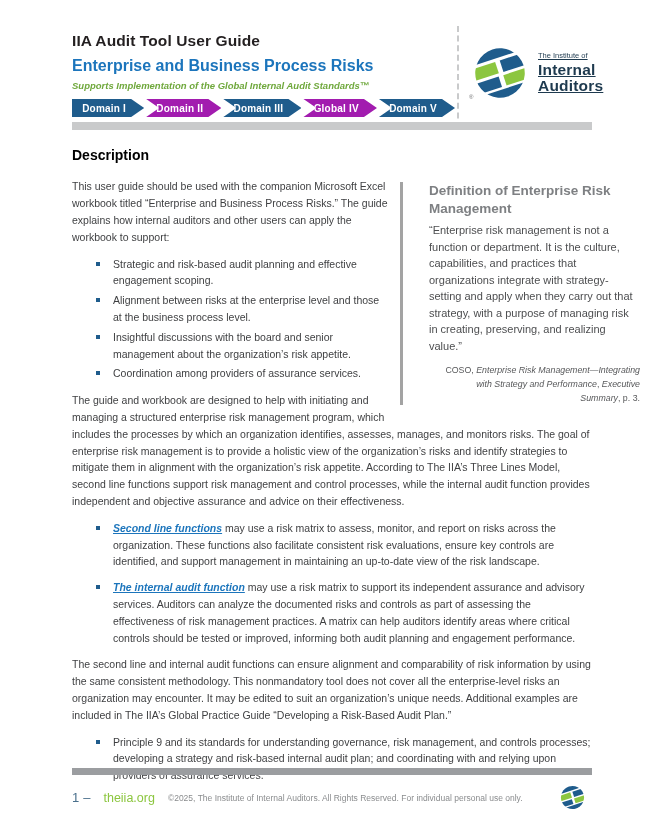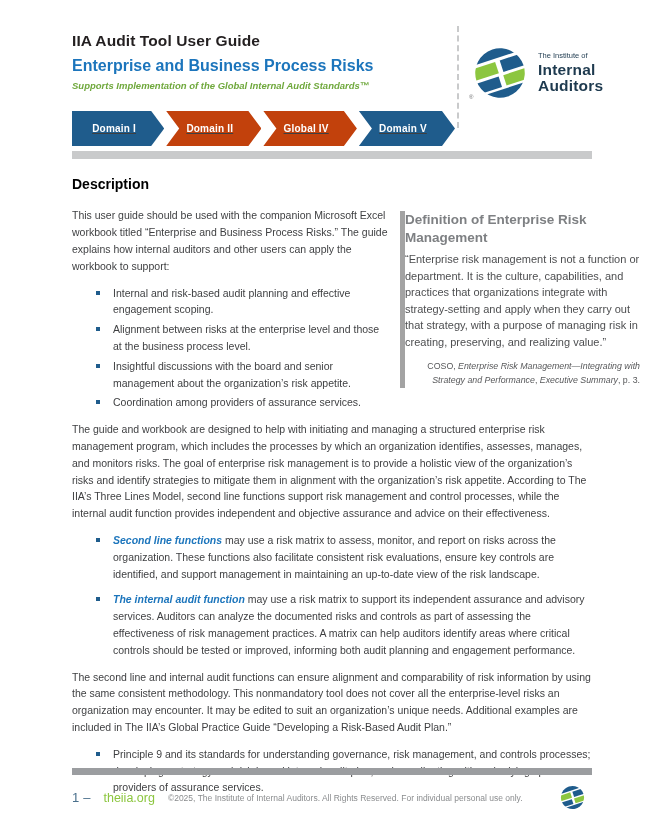--- a/index.html
+++ b/index.html
@@ -7,62 +7,62 @@
   .page {
     position:relative; width:663px; height:822px; margin:0 auto;
     background:#ffffff; overflow:hidden;
     font-family:"Liberation Sans", sans-serif; color:#3e3f41;
   }
   
   .header { padding:32px 12px 0 72px; }
   .doc-title { font-size:15.5px; font-weight:bold; color:#231f20; letter-spacing:.1px; }
   .doc-subtitle { font-size:16px; font-weight:bold; color:#1c75bc; margin-top:7px; }
   .doc-tagline { font-size:9.5px; font-weight:bold; font-style:italic; color:#6fa83c; margin-top:5px; }
-  .chevron-row { display:flex; margin-top:20px; height:35px; width:385px;text-decoration:underline; }
+  .chevron-row { display:flex; margin-top:8px; height:18px; width:385px; }
   .chevron {
     flex:1 1 auto; display:flex; align-items:center; justify-content:center;
     color:#ffffff; font-size:10px; font-weight:bold; letter-spacing:.2px;
     margin-right:2px; padding-right:8px;
     clip-path:polygon(0 0, calc(100% - 13px) 0, 100% 50%, calc(100% - 13px) 100%, 0 100%, 13px 50%);
   }
   .chevron:first-child { clip-path:polygon(0 0, calc(100% - 13px) 0, 100% 50%, calc(100% - 13px) 100%, 0 100%); }
   .chevron.c-blue { background:#1f5c8c; }
-  .chevron.c-green { background:#c2410c; }
+  .chevron.c-green { background:#a21caf; }
   .header-bar { width:520px; height:8px; background:#c9cacb; margin-top:5px; }
   .header-divider {
     position:absolute; left:457px; top:26px; height:102px; width:0;
     border-left:2px dashed #c9cacb;
   }
   .logo-block { position:absolute; left:471px; top:44px; display:flex; align-items:center; gap:9px; }
   .logo-globe { position:relative; width:58px; height:58px; }
   .logo-reg { position:absolute; left:-2px; bottom:2px; font-size:6px; color:#6d6e70; }
-  .logo-text { line-height:1.05; color:#1e3a4f; }
+  .logo-text { line-height:1.05; color:#1e3a4f;text-decoration:underline; }
   .logo-text .l1 { font-size:7.5px; margin-bottom:2px; }
   .logo-text .l2, .logo-text .l3 { font-size:15.5px; font-weight:bold; letter-spacing:.2px; }
   
   .content { margin:14px 71px 0 72px; width:520px; font-size:10.5px; line-height:1.6; }
   .section-heading { font-size:14px; font-weight:bold; color:#000000; margin-bottom:12px; }
   .content p { margin-bottom:10px; }
   
   .sidebar {
     float:right; width:240px; margin:4px -48px 8px 12px;
-    border-left:5px solid #a3a3a3; padding-left:0;
+    border-left:3px solid #a3a3a3; padding-left:26px;
   }
   .sidebar-heading { font-size:13.5px; font-weight:bold; color:#7e8083; line-height:1.3; margin-bottom:5px; }
   .sidebar-quote { font-size:11px; line-height:1.5; color:#4d4e50; }
   .sidebar-citation { font-size:8.8px; line-height:1.55; color:#57585a; text-align:right; margin-top:10px; padding-left:14px; }
   .sidebar-citation i { font-style:italic; }
   ul.sq-list { list-style:none; margin:4px 0 10px 0; padding-left:41px; }
   ul.sq-list li { position:relative; margin-bottom:3px; }
   ul.sq-list li::before {
     content:""; position:absolute; left:-17px; top:6px;
     width:4px; height:4px; background:#1f5c8c;
   }
   ul.role-list li { margin-bottom:9px; }
-  .lead-in { color:#1c75bc; font-weight:bold; font-style:italic; }
+  .lead-in { color:#1c75bc; font-weight:bold; font-style:italic;text-decoration:underline; }
   
   .footer { position:absolute; left:72px; top:768px; width:520px; }
   .footer-bar { height:7px; background:#9b9da0; }
   .footer-row { display:flex; align-items:center; margin-top:9px; }
   .footer-page { font-size:13px; color:#4a708c; }
   .footer-site { font-size:12.5px; color:#8cc63f; margin-left:13px; }
   .footer-copy { font-size:8.5px; color:#8a8c8e; margin-left:13px; flex:1 1 auto; }
   .footer-globe { width:27px; height:27px; margin-right:6px; }
 </style>
 </head>
@@ -71,20 +71,21 @@
 <div class="page">
 
   <div class="header">
     <div class="doc-title">IIA Audit Tool User Guide</div>
     <div class="doc-subtitle">Enterprise and Business Process Risks</div>
     <div class="doc-tagline">Supports Implementation of the Global Internal Audit Standards™</div>
 
     <div class="chevron-row">
       <div class="chevron c-blue">Domain I</div>
       <div class="chevron c-green">Domain II</div>
+      <div class="chevron c-blue">Domain III</div>
       <div class="chevron c-green">Global IV</div>
       <div class="chevron c-blue">Domain V</div>
     </div>
 
     <div class="header-bar"></div>
   </div>
 
   <div class="header-divider"></div>
 
   <div class="logo-block">
@@ -120,21 +121,21 @@
       <div class="sidebar-heading">Definition of Enterprise Risk Management</div>
       <div class="sidebar-quote">“Enterprise risk management is not a function or department. It is the culture, capabilities, and practices that organizations integrate with strategy-setting and apply when they carry out that strategy, with a purpose of managing risk in creating, preserving, and realizing value.”</div>
       <div class="sidebar-citation">
         <span>COSO, </span><i>Enterprise Risk Management—Integrating with Strategy and Performance</i><span>, </span><i>Executive Summary</i><span>, p. 3.</span>
       </div>
     </div>
 
     <p>This user guide should be used with the companion Microsoft Excel workbook titled “Enterprise and Business Process Risks.” The guide explains how internal auditors and other users can apply the workbook to support:</p>
 
     <ul class="sq-list">
-      <li>Internal and risk-based audit planning and effective engagement scoping.</li>
+      <li>Strategic and risk-based audit planning and effective engagement scoping.</li>
       <li>Alignment between risks at the enterprise level and those at the business process level.</li>
       <li>Insightful discussions with the board and senior management about the organization’s risk appetite.</li>
       <li>Coordination among providers of assurance services.</li>
     </ul>
 
     <p>The guide and workbook are designed to help with initiating and managing a structured enterprise risk management program, which includes the processes by which an organization identifies, assesses, manages, and monitors risks. The goal of enterprise risk management is to provide a holistic view of the organization’s risks and identify strategies to mitigate them in alignment with the organization’s risk appetite. According to The IIA’s Three Lines Model, second line functions support risk management and control processes, while the internal audit function provides independent and objective assurance and advice on their effectiveness.</p>
 
     <ul class="sq-list role-list">
       <li><span class="lead-in">Second line functions</span><span> may use a risk matrix to assess, monitor, and report on risks across the organization. These functions also facilitate consistent risk evaluations, ensure key controls are identified, and support management in maintaining an up-to-date view of the risk landscape.</span></li>
       <li><span class="lead-in">The internal audit function</span><span> may use a risk matrix to support its independent assurance and advisory services. Auditors can analyze the documented risks and controls as part of assessing the effectiveness of risk management practices. A matrix can help auditors identify areas where critical controls should be tested or improved, informing both audit planning and engagement performance.</span></li>

